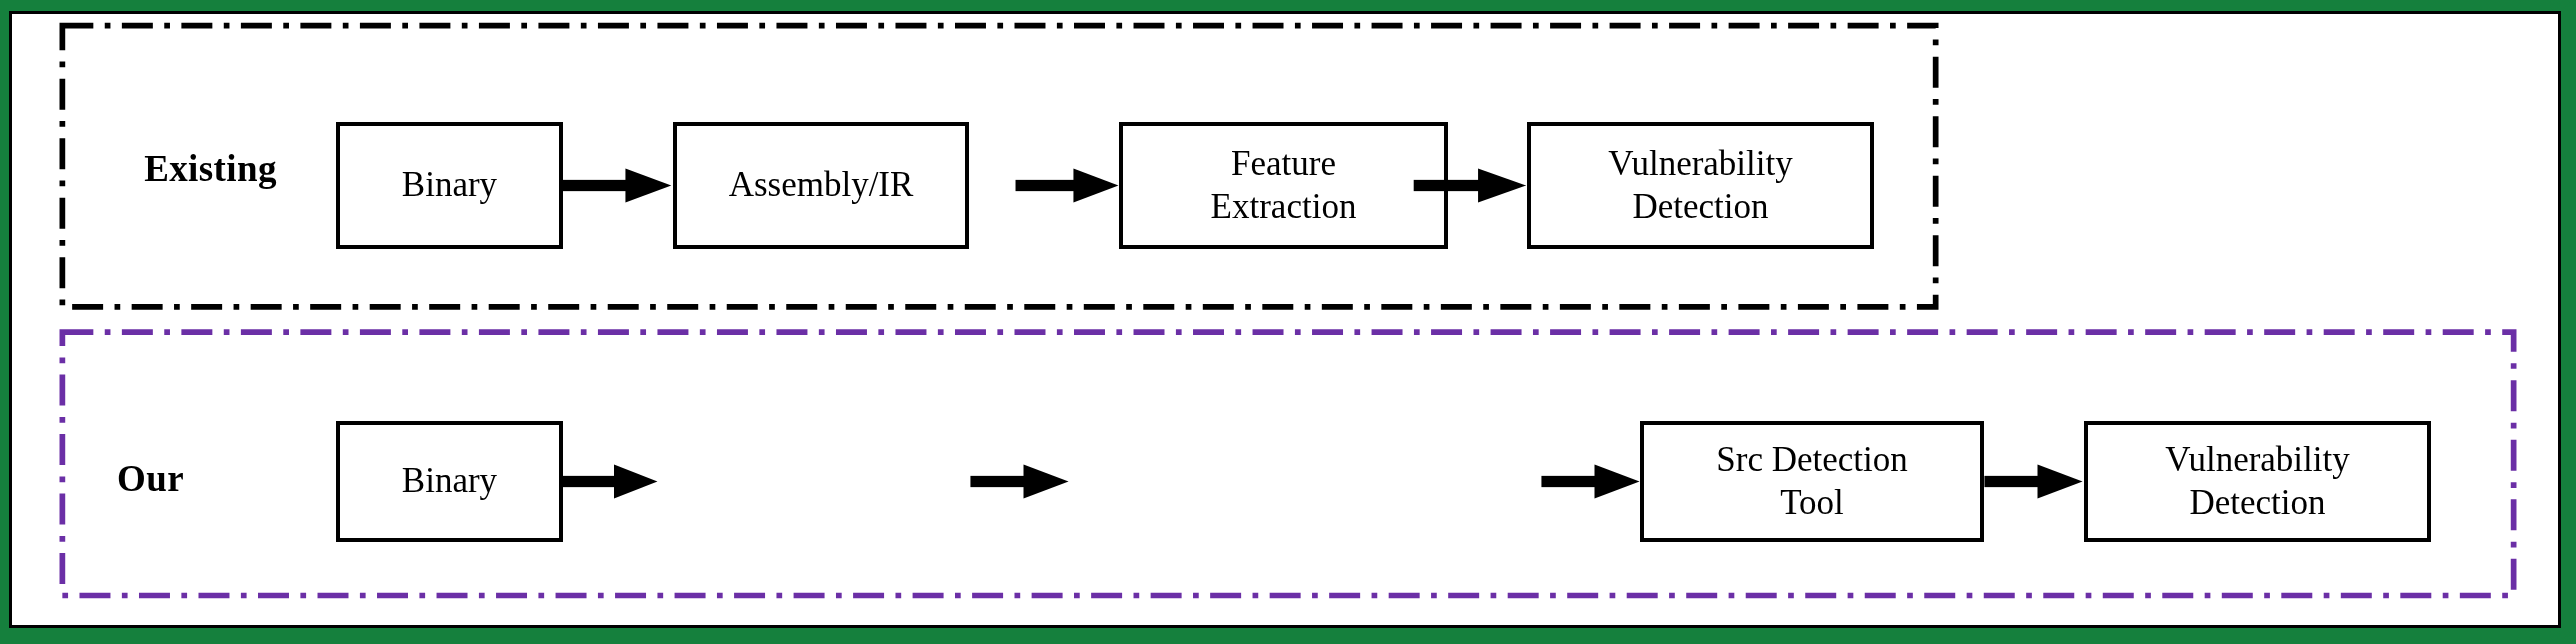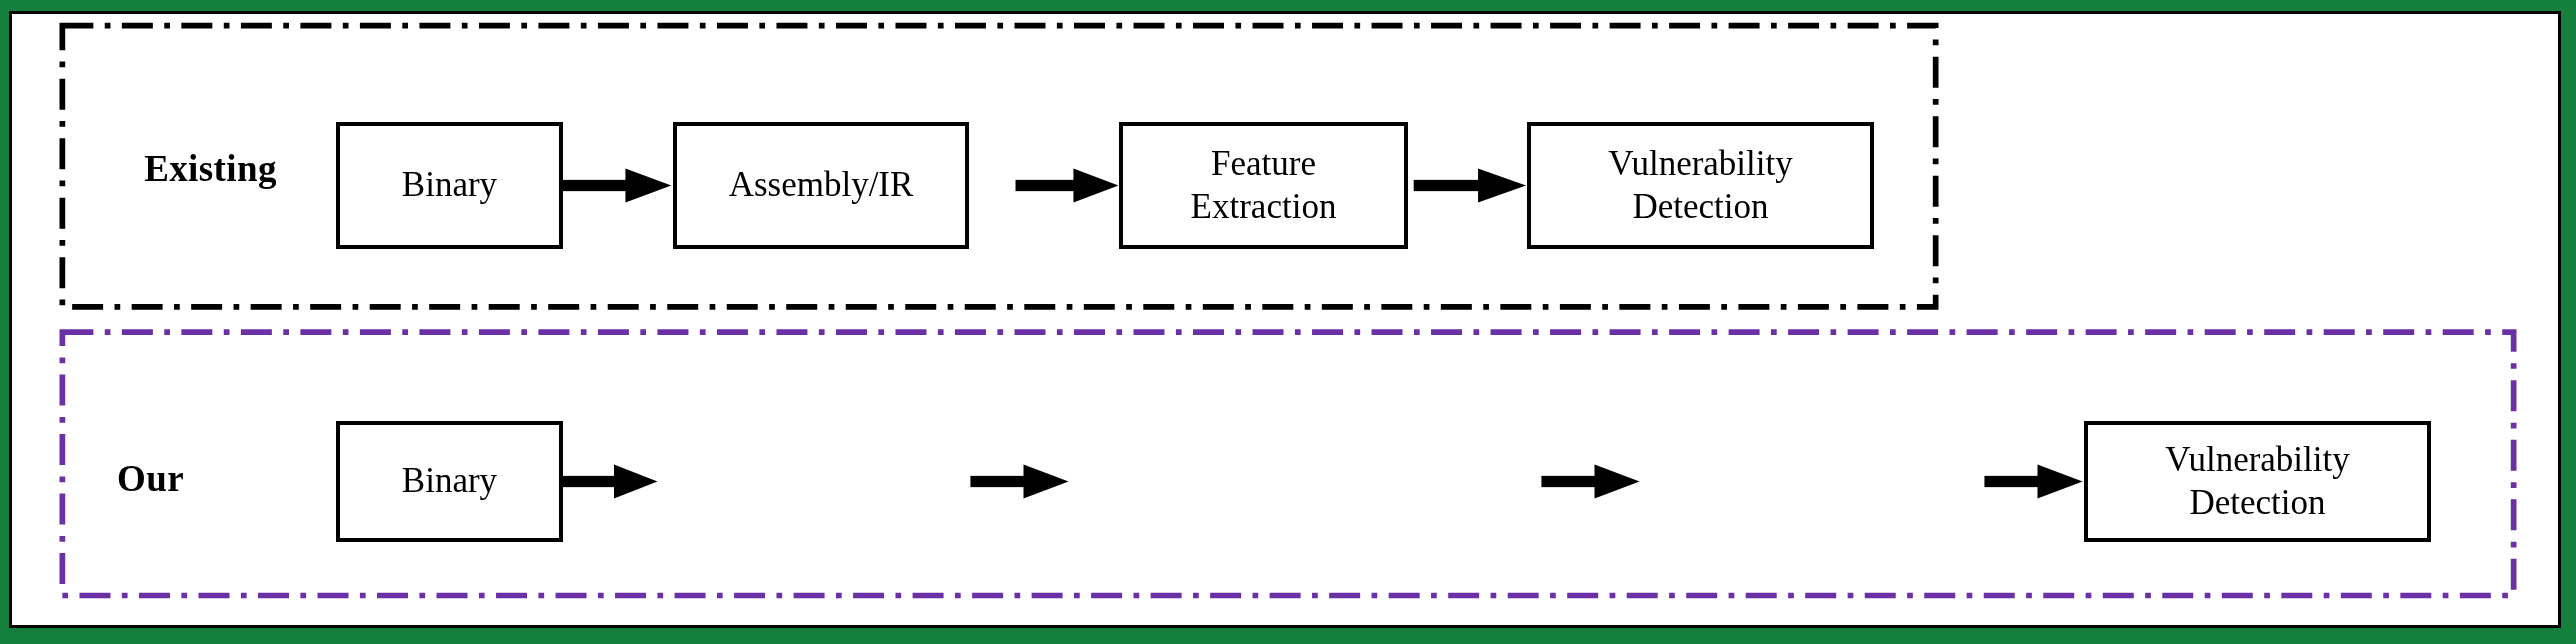--- a/index.html
+++ b/index.html
@@ -119,21 +119,21 @@
     <span class="node-text">Assembly/IR</span>
   </div>
 
   <div class="arrow" style="left:1015px; top:167px; width:104px;">
     <svg width="104" height="37" viewBox="0 0 128 46">
       <rect x="0" y="16" width="84" height="14" fill="#000000"></rect>
       <polygon points="72,2 128,23 72,44" fill="#000000"></polygon>
     </svg>
   </div>
 
-  <div class="node" style="left:1119px; top:122px; width:289px; height:127px;">
+  <div class="node" style="left:1119px; top:122px; width:329px; height:127px;">
     <span class="node-text">
       <span>Feature</span><br>
       <span>Extraction</span>
     </span>
   </div>
 
   <div class="arrow" style="left:1413px; top:167px; width:114px;">
     <svg width="114" height="37" viewBox="0 0 140 46">
       <rect x="0" y="16" width="92" height="14" fill="#000000"></rect>
       <polygon points="80,2 140,23 80,44" fill="#000000"></polygon>
@@ -169,20 +169,26 @@
   </div>
 
 
   <div class="arrow" style="left:1541px; top:463px; width:99px;">
     <svg width="99" height="37" viewBox="0 0 122 46">
       <rect x="0" y="16" width="78" height="14" fill="#000000"></rect>
       <polygon points="66,2 122,23 66,44" fill="#000000"></polygon>
     </svg>
   </div>
 
+  <div class="node" style="left:1640px; top:421px; width:344px; height:121px;">
+    <span class="node-text">
+      <span>Src Detection</span><br>
+      <span>Tool</span>
+    </span>
+  </div>
 
   <div class="arrow" style="left:1984px; top:463px; width:99px;">
     <svg width="99" height="37" viewBox="0 0 122 46">
       <rect x="0" y="16" width="78" height="14" fill="#000000"></rect>
       <polygon points="66,2 122,23 66,44" fill="#000000"></polygon>
     </svg>
   </div>
 
   <div class="node" style="left:2084px; top:421px; width:347px; height:121px;">
     <span class="node-text">

